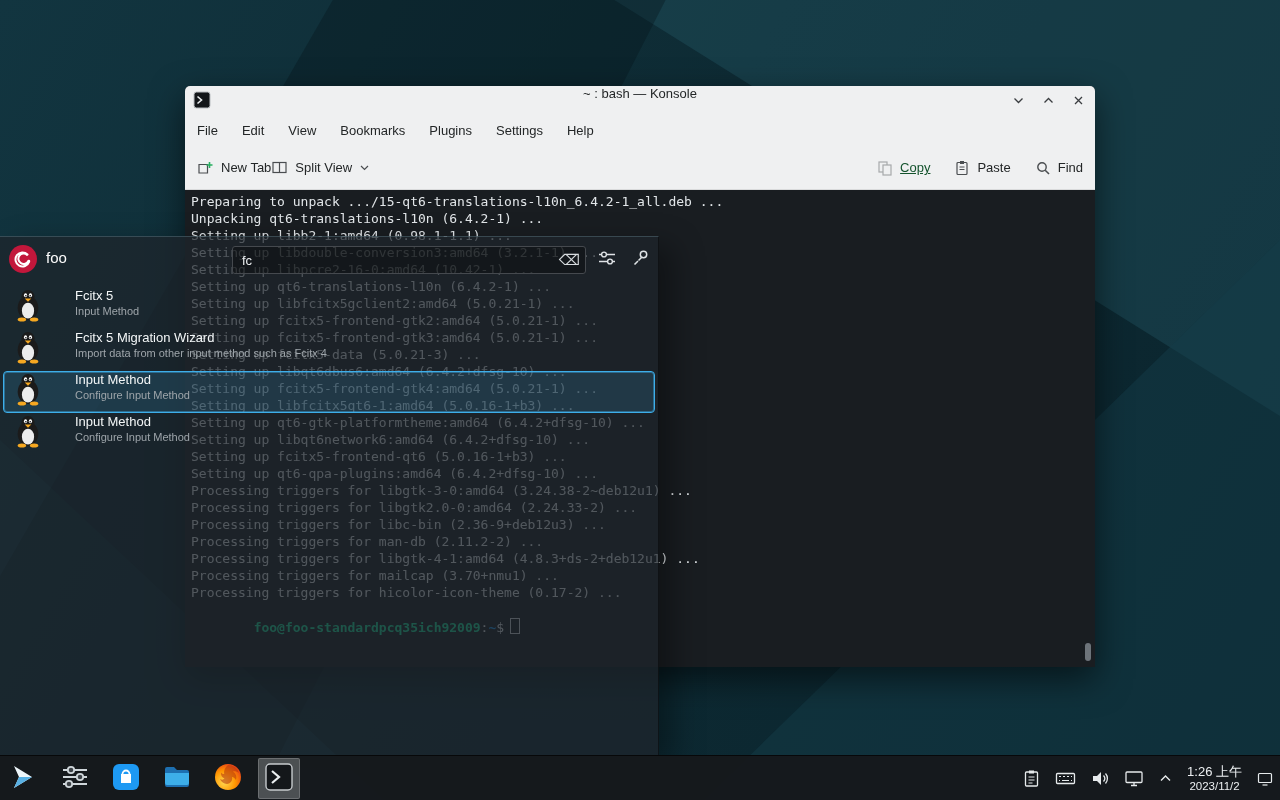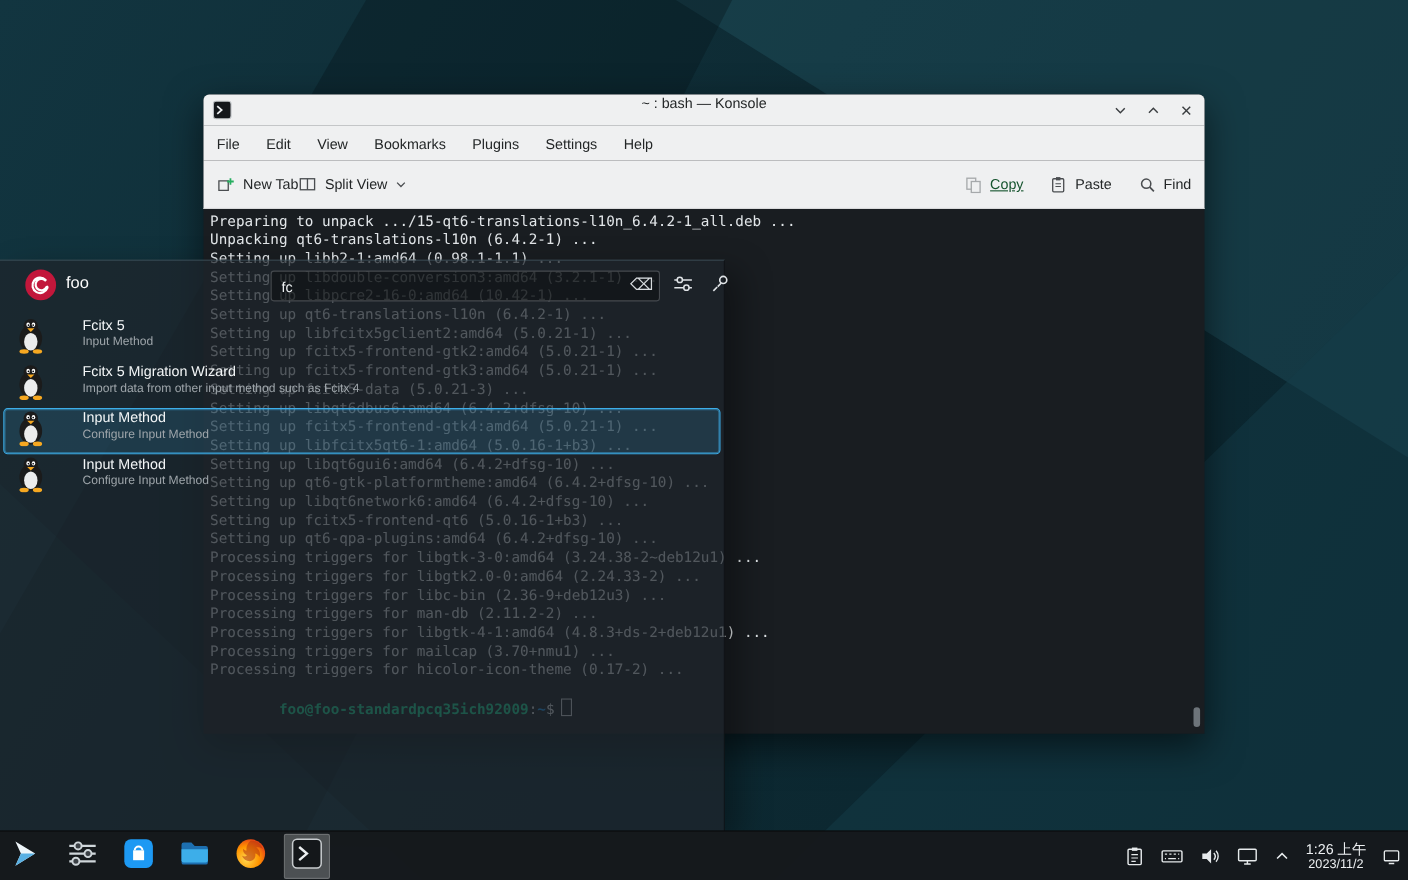--- a/index.html
+++ b/index.html
@@ -45,21 +45,21 @@
   .term-scrollbar{position:absolute;right:3px;top:0;bottom:0;width:7px;}
   .term-scrollbar .thumb{position:absolute;bottom:6px;left:0;width:6px;height:18px;
           background:#6d747a;border-radius:3px;}
 
   
   .launcher{position:absolute;left:0;top:236px;width:658px;height:519px;
             background:rgba(30,37,43,.74);
             border-top:1px solid rgba(130,170,185,.28);
             border-right:1px solid rgba(0,0,0,.45);
             box-shadow:14px 10px 28px rgba(0,0,0,.35);}
-  .launcher-header{position:absolute;left:0;top:0;right:0;height:44px;margin-left:14px;}
+  .launcher-header{position:absolute;left:0;top:0;right:0;height:44px;}
   .avatar{position:absolute;left:8px;top:7px;width:30px;height:30px;}
   .username{position:absolute;left:46px;top:12px;font-size:15px;color:#fcfcfc;}
   .search-field{position:absolute;left:232px;top:9px;width:352px;height:26px;
                 background:rgba(8,10,12,.45);border:1px solid #45494e;border-radius:3px;}
   .search-field input{position:absolute;left:0;top:0;width:100%;height:100%;
                 background:transparent;border:none;outline:none;color:#eceff1;
                 font-size:13px;padding:0 26px 0 9px;box-sizing:border-box;
                 font-family:"Liberation Sans","DejaVu Sans",sans-serif;}
   .clear-btn{position:absolute;right:5px;top:3px;font-size:15px;color:#d7dbde;line-height:20px;}
   .hdr-icon{position:absolute;top:11px;color:#dfe3e6;}
@@ -200,21 +200,20 @@
       <div class="tline">Setting up libdouble-conversion3:amd64 (3.2.1-1) ...</div>
       <div class="tline">Setting up libpcre2-16-0:amd64 (10.42-1) ...</div>
       <div class="tline">Setting up qt6-translations-l10n (6.4.2-1) ...</div>
       <div class="tline">Setting up libfcitx5gclient2:amd64 (5.0.21-1) ...</div>
       <div class="tline">Setting up fcitx5-frontend-gtk2:amd64 (5.0.21-1) ...</div>
       <div class="tline">Setting up fcitx5-frontend-gtk3:amd64 (5.0.21-1) ...</div>
       <div class="tline">Setting up fcitx5-data (5.0.21-3) ...</div>
       <div class="tline">Setting up libqt6dbus6:amd64 (6.4.2+dfsg-10) ...</div>
       <div class="tline">Setting up fcitx5-frontend-gtk4:amd64 (5.0.21-1) ...</div>
       <div class="tline">Setting up libfcitx5qt6-1:amd64 (5.0.16-1+b3) ...</div>
-      <div class="tline">Setting up libqt6gui6:amd64 (6.4.2+dfsg-10) ...</div>
       <div class="tline">Setting up qt6-gtk-platformtheme:amd64 (6.4.2+dfsg-10) ...</div>
       <div class="tline">Setting up libqt6network6:amd64 (6.4.2+dfsg-10) ...</div>
       <div class="tline">Setting up fcitx5-frontend-qt6 (5.0.16-1+b3) ...</div>
       <div class="tline">Setting up qt6-qpa-plugins:amd64 (6.4.2+dfsg-10) ...</div>
       <div class="tline">Processing triggers for libgtk-3-0:amd64 (3.24.38-2~deb12u1) ...</div>
       <div class="tline">Processing triggers for libgtk2.0-0:amd64 (2.24.33-2) ...</div>
       <div class="tline">Processing triggers for libc-bin (2.36-9+deb12u3) ...</div>
       <div class="tline">Processing triggers for man-db (2.11.2-2) ...</div>
       <div class="tline">Processing triggers for libgtk-4-1:amd64 (4.8.3+ds-2+deb12u1) ...</div>
       <div class="tline">Processing triggers for mailcap (3.70+nmu1) ...</div>

